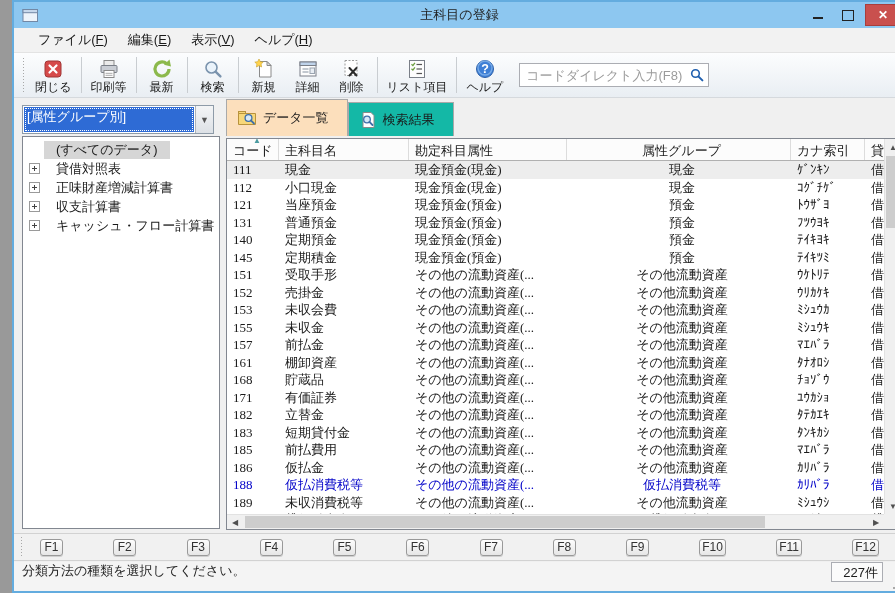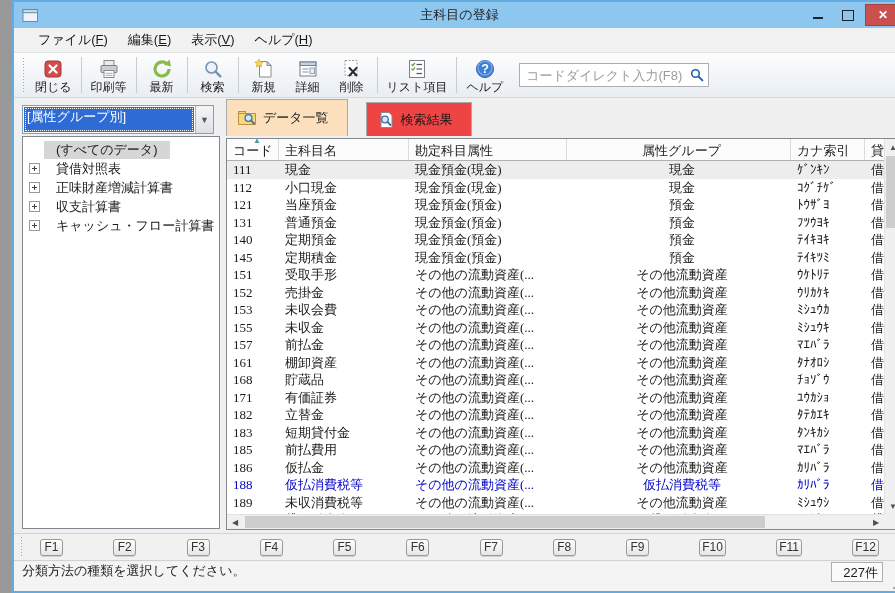--- a/index.html
+++ b/index.html
@@ -78,27 +78,27 @@
     font-size:13px; white-space:nowrap; overflow:hidden;
     outline:1px dotted #fff; outline-offset:-2px;
   }
   .combo-arrow {
     width:18px; background:linear-gradient(#F4F5F6,#DDE1E6);
     border-left:1px solid #AEB3B9; display:flex; align-items:center; justify-content:center;
     color:#555; font-size:9px;
   }
 
   
-  .tabs { position:absolute; left:212px; top:97px; height:37px; display:flex; align-items:flex-end;gap:18px; }
+  .tabs { position:absolute; left:212px; top:97px; height:37px; display:flex; align-items:flex-end; }
   .tab {
     display:flex; align-items:center; gap:6px; padding:0 18px 0 10px;
     border:1px solid #A9A9A9; border-bottom:none; font-size:13px;
   }
   .tab.active { background:#FCDFBC; height:37px; }
-  .tab.inactive { background:#ef4444; height:34px; }
+  .tab.inactive { background:#14b8a6; height:34px; }
   .tab .ic { display:flex; align-items:center; }
 
   
   .tree-panel {
     position:absolute; top:134px; left:8px; width:198px; height:393px;
     background:#fff; border:1px solid #828790; overflow:hidden; padding-top:3px;
   }
   .tree-item { display:flex; align-items:center; height:19px; font-size:13px; white-space:nowrap; }
   .tree-expander {
     width:11px; height:11px; margin-left:6px; margin-right:4px; flex:none;

